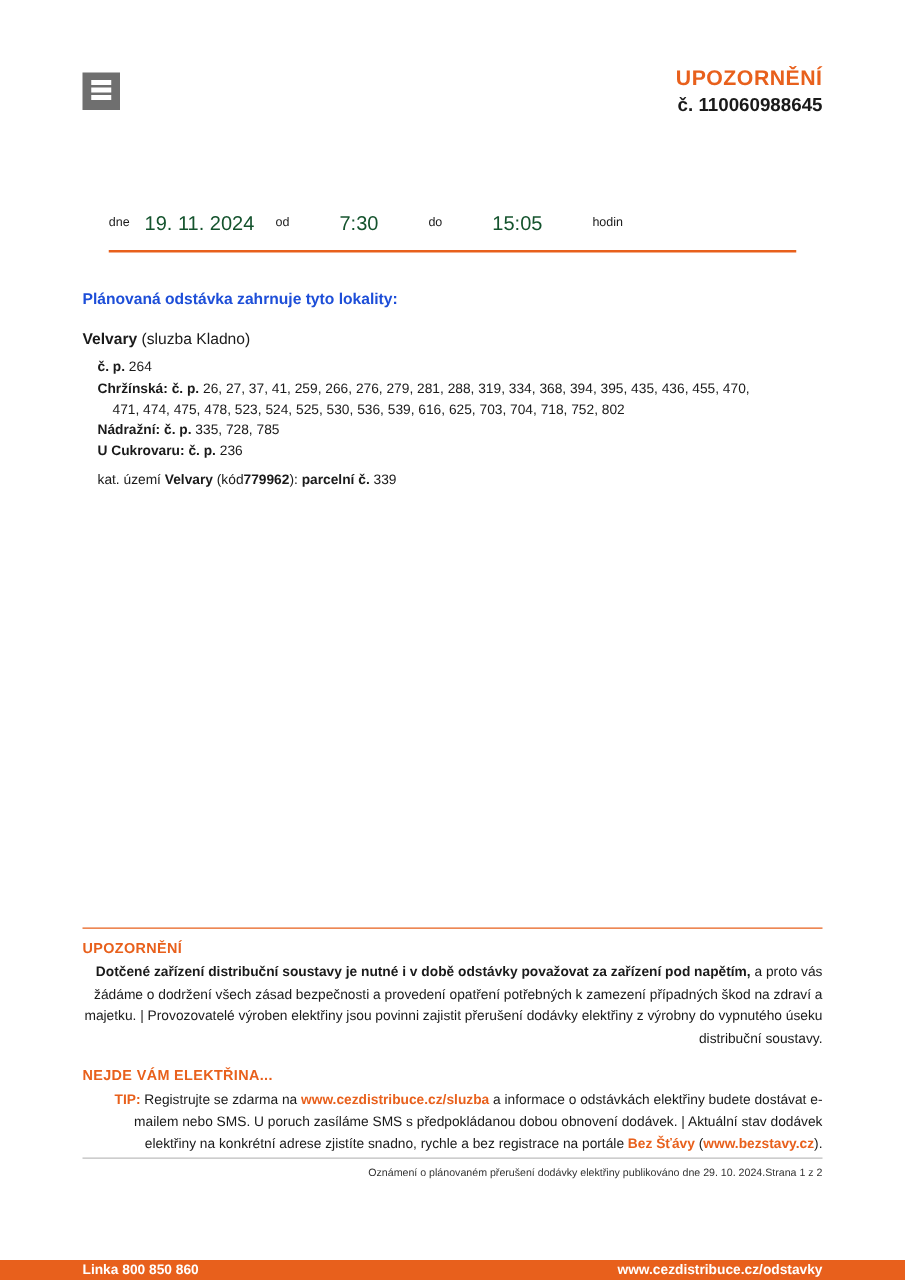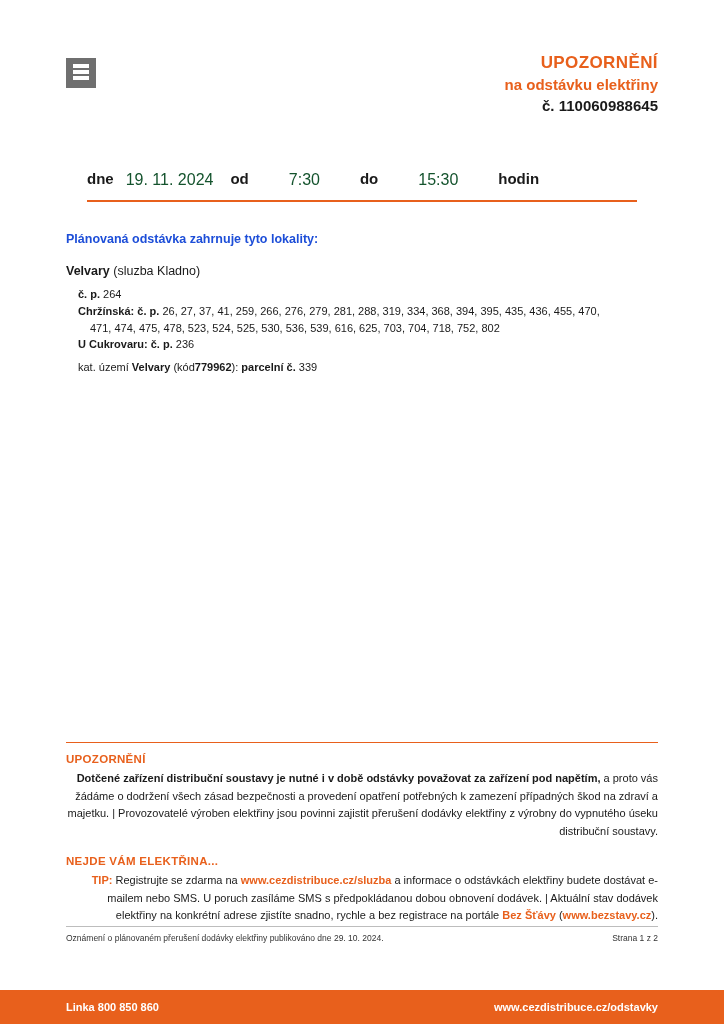--- a/index.html
+++ b/index.html
@@ -94,22 +94,22 @@
     right: 87px;
     top: 160px;
     height: 42px;
     border-bottom: 2px solid #e8601c;
     display: flex;
     align-items: center;
     justify-content: flex-start;
     box-sizing: border-box;
   }
   .db-label {
-    font-size: 15px;
-    font-weight: bold;
+    font-size: 10px;
+    font-weight: normal;
     color: #1a1a1a;
     padding-bottom: 3px;
   }
   .db-value {
     font-size: 16px;
     font-weight: normal;
     color: #14532d;
   }
   .db-gap-1 { width: 12px; }
   .db-gap-2 { width: 17px; }
@@ -213,32 +213,32 @@
   }
 
   .meta {
     position: absolute;
     left: 66px;
     right: 66px;
     top: 926px;
     border-top: 1px solid #bdbdbd;
     padding-top: 6px;
     display: flex;
-    justify-content: space-between;
+    justify-content: flex-end;
     font-size: 8.5px;
     color: #333;
   }
 
   
   .bottombar {
     position: absolute;
     left: 0;
     right: 0;
     bottom: 0;
-    height: 34px;
+    height: 16px;
     background: #e8601c;
     color: #fff;
     display: flex;
     align-items: center;
     justify-content: space-between;
     padding: 0 66px;
     box-sizing: border-box;
     font-size: 11px;
     font-weight: bold;
   }
@@ -247,37 +247,36 @@
 <body>
 
 <div class="page">
 
   <div class="header">
     <div class="logo-wrap">
       <div class="logo-mark"></div>
     </div>
     <div class="header-right">
       <div class="hr-line1">UPOZORNĚNÍ</div>
-      <div class="hr-line2">na odstávku elektřiny</div>
       <div class="hr-line3">č. 110060988645</div>
     </div>
   </div>
 
   <div class="datebar">
     <span class="db-label">dne</span>
     <span class="db-gap-1"></span>
     <span class="db-value">19. 11. 2024</span>
     <span class="db-gap-2"></span>
     <span class="db-label">od</span>
     <span class="db-gap-3"></span>
     <span class="db-value">7:30</span>
     <span class="db-gap-4"></span>
     <span class="db-label">do</span>
     <span class="db-gap-5"></span>
-    <span class="db-value">15:30</span>
+    <span class="db-value">15:05</span>
     <span class="db-gap-6"></span>
     <span class="db-label">hodin</span>
   </div>
 
   <div class="section-title">Plánovaná odstávka zahrnuje tyto lokality:</div>
 
   <div class="loc">
     <div class="loc-city">
       <b>Velvary</b>
       <span>(sluzba Kladno)</span>
@@ -289,20 +288,25 @@
         <span>264</span>
       </div>
 
       <div class="addr-line">
         <b>Chržínská:</b>
         <b>č. p.</b>
         <span>26, 27, 37, 41, 259, 266, 276, 279, 281, 288, 319, 334, 368, 394, 395, 435, 436, 455, 470,</span>
       </div>
       <div class="addr-cont">471, 474, 475, 478, 523, 524, 525, 530, 536, 539, 616, 625, 703, 704, 718, 752, 802</div>
 
+      <div class="addr-line">
+        <b>Nádražní:</b>
+        <b>č. p.</b>
+        <span>335, 728, 785</span>
+      </div>
 
       <div class="addr-line">
         <b>U Cukrovaru:</b>
         <b>č. p.</b>
         <span>236</span>
       </div>
 
       <div class="kat">
         <span>kat. území</span>
         <b>Velvary</b>

